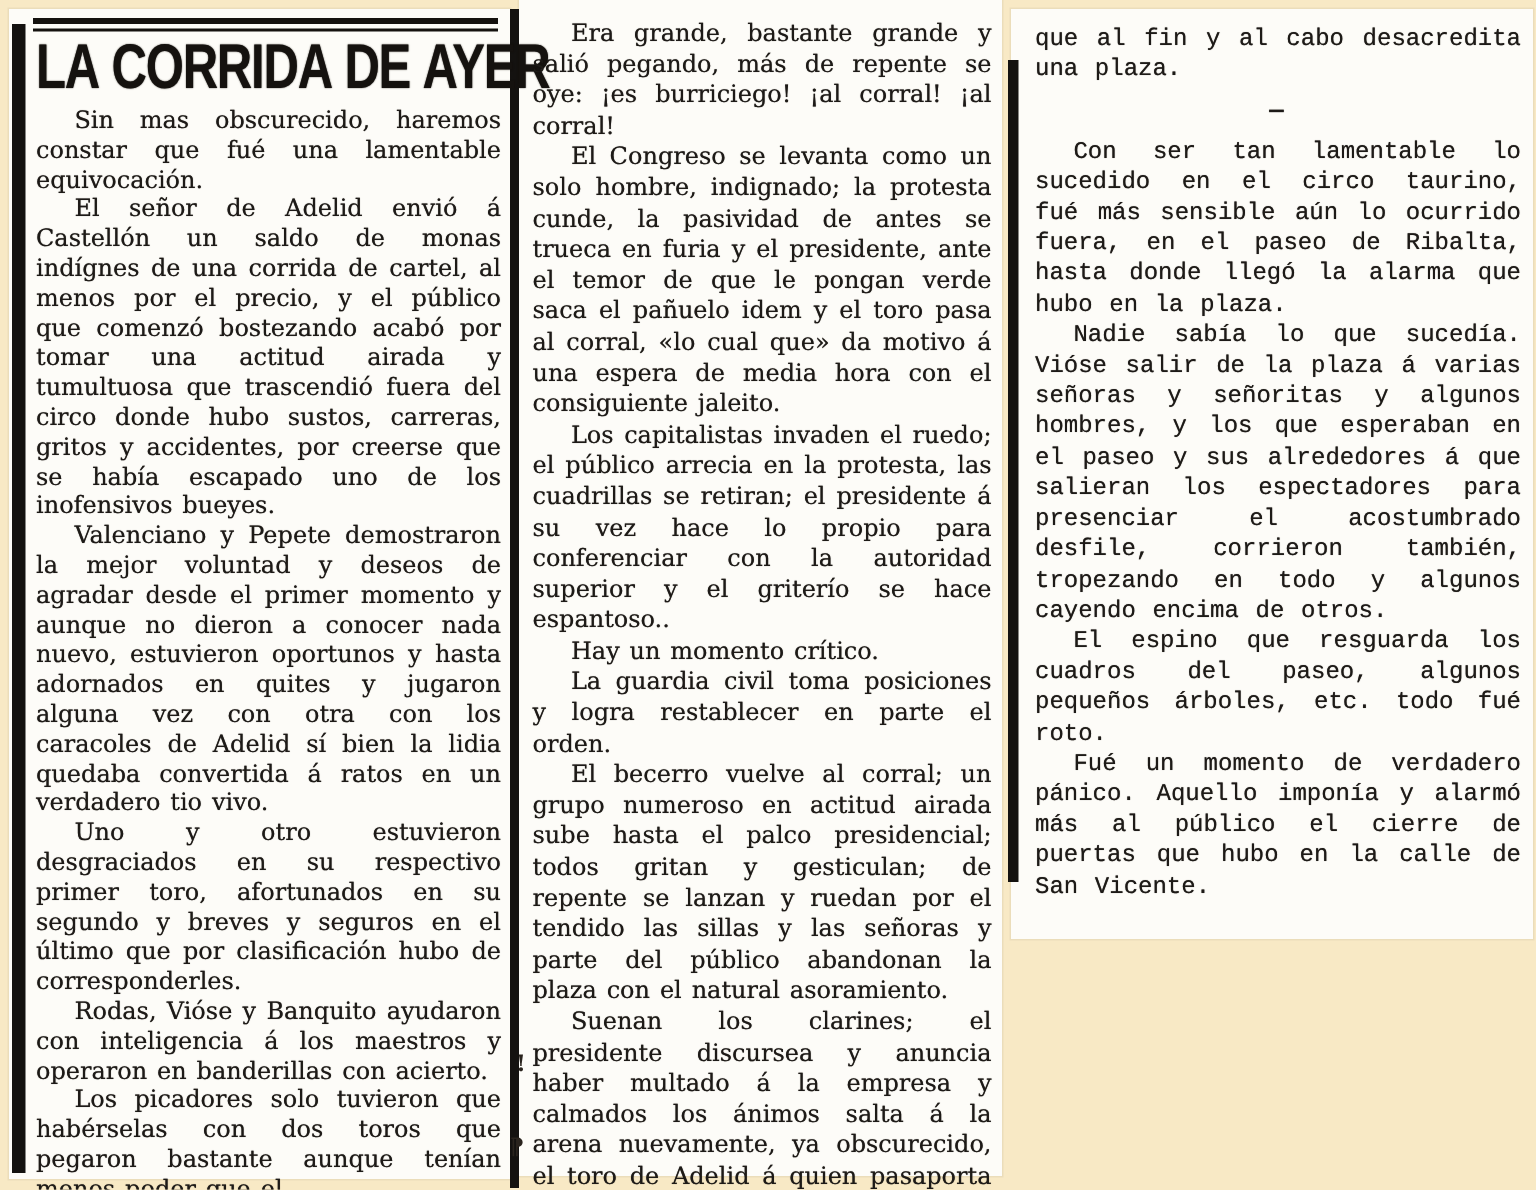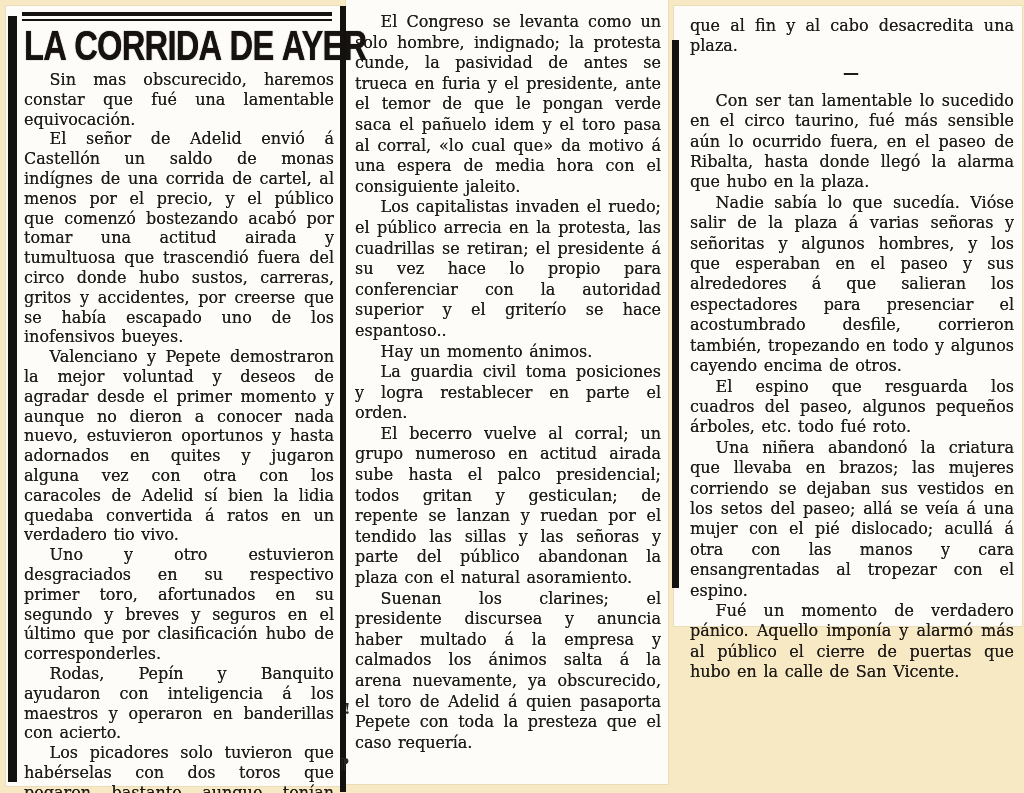--- a/index.html
+++ b/index.html
@@ -35,21 +35,21 @@
     position:absolute;height:3px;
     border-top:4px solid #15120f;border-bottom:2px solid #15120f;
   }
   .divider{
     text-align:center;font-weight:bold;text-indent:0 !important;
     letter-spacing:2px;line-height:34px;
   }
   .ital{}
   .artifact{position:absolute;color:#2a241e;font-size:15px;font-weight:bold;}
   .c2{line-height:20.6px;}
-  .c3{line-height:20.4px;}
+  .c3{line-height:20.4px;font-family:Liberation Mono, monospace;}
 </style>
 </head>
 <body>
 
 <div class="canvas">
 
   <div class="paper" style="left:6px;top:6px;width:334px;height:780px;"></div>
   <div class="paper" style="left:346px;top:0px;width:322px;height:784px;"></div>
   <div class="paper" style="left:674px;top:6px;width:348px;height:620px;"></div>
 
@@ -57,41 +57,41 @@
   <div class="vbar" style="left:340px;top:6px;width:6px;height:786px;"></div>
   <div class="vbar" style="left:672px;top:40px;width:7px;height:548px;"></div>
   <div class="title-rule" style="left:22px;top:12px;width:310px;"></div>
 
   <div class="col-text" style="left:24px;top:24px;width:310px;">
     <h1 class="headline">LA CORRIDA DE AYER</h1>
     <p>Sin mas obscurecido, haremos constar que fué una lamentable equivocación.</p>
     <p>El señor de Adelid envió á Castellón un saldo de monas indígnes de una corrida de cartel, al menos por el precio, y el público que comenzó bostezando acabó por tomar una actitud airada y tumultuosa que trascendió fuera del circo donde hubo sustos, carreras, gritos y accidentes, por creerse que se había escapado uno de los inofensivos bueyes.</p>
     <p><span>Valenciano y Pepete demostraron la mejor voluntad y deseos de agradar desde el primer momento y aunque no dieron a conocer nada nuevo, estuvieron oportunos y hasta adornados en quites y jugaron alguna vez con otra con los caracoles de Adelid sí bien la lidia quedaba convertida á ratos en un verdadero </span><span class="ital">tio vivo</span><span>.</span></p>
     <p>Uno y otro estuvieron desgraciados en su respectivo primer toro, afortunados en su segundo y breves y seguros en el último que por clasificación hubo de corresponderles.</p>
-    <p>Rodas, Pepín y Banquito ayudaron con inteligencia á los maestros y operaron en banderillas con acierto.</p>
+    <p>Rodas, Vióse y Banquito ayudaron con inteligencia á los maestros y operaron en banderillas con acierto.</p>
     <p><span>Los picadores solo tuvieron que habérselas con dos toros que pegaron bastante aunque tenían menos poder que el </span></p>
 
   </div>
 
   <div class="col-text c2" style="left:355px;top:12px;width:306px;">
+    <p>Era grande, bastante grande y salió pegando, más de repente se oye: ¡es burriciego! ¡al corral! ¡al corral!</p>
     <p>El Congreso se levanta como un solo hombre, indignado; la protesta cunde, la pasividad de antes se trueca en furia y el presidente, ante el temor de que le pongan verde saca el pañuelo idem y el toro pasa al corral, «lo cual que» da motivo á una espera de media hora con el consiguiente jaleito.</p>
     <p>Los capitalistas invaden el ruedo; el público arrecia en la protesta, las cuadrillas se retiran; el presidente á su vez hace lo propio para conferenciar con la autoridad superior y el griterío se hace espantoso..</p>
-    <p>Hay un momento ánimos.</p>
+    <p>Hay un momento crítico.</p>
     <p>La guardia civil toma posiciones y logra restablecer en parte el orden.</p>
     <p>El becerro vuelve al corral; un grupo numeroso en actitud airada sube hasta el palco presidencial; todos gritan y gesticulan; de repente se lanzan y ruedan por el tendido las sillas y las señoras y parte del público abandonan la plaza con el natural asoramiento.</p>
     <p>Suenan los clarines; el presidente discursea y anuncia haber multado á la empresa y calmados los ánimos salta á la arena nuevamente, ya obscurecido, el toro de Adelid á quien pasaporta Pepete con toda la presteza que el caso requería.</p>
 
   </div>
 
   <div class="col-text c3" style="left:690px;top:16px;width:324px;">
     <p class="no-indent">que al fin y al cabo desacredita una plaza.</p>
     <p class="divider">—</p>
     <p>Con ser tan lamentable lo sucedido en el circo taurino, fué más sensible aún lo ocurrido fuera, en el paseo de Ribalta, hasta donde llegó la alarma que hubo en la plaza.</p>
     <p>Nadie sabía lo que sucedía. Vióse salir de la plaza á varias señoras y señoritas y algunos hombres, y los que esperaban en el paseo y sus alrededores á que salieran los espectadores para presenciar el acostumbrado desfile, corrieron también, tropezando en todo y algunos cayendo encima de otros.</p>
     <p>El espino que resguarda los cuadros del paseo, algunos pequeños árboles, etc. todo fué roto.</p>
-    <p>Una niñera abandonó la criatura que llevaba en brazos; las mujeres corriendo se dejaban sus vestidos en los setos del paseo; allá se veía á una mujer con el pié dislocado; acullá á otra con las manos y cara ensangrentadas al tropezar con el espino.</p>
     <p>Fué un momento de verdadero pánico. Aquello imponía y alarmó más al público el cierre de puertas que hubo en la calle de San Vicente.</p>
   </div>
 
   <div class="artifact" style="left:344px;top:700px;">!</div>
   <div class="artifact" style="left:340px;top:755px;transform:scaleX(-1);">¶</div>
 
 </div>
 
 </body></html>

